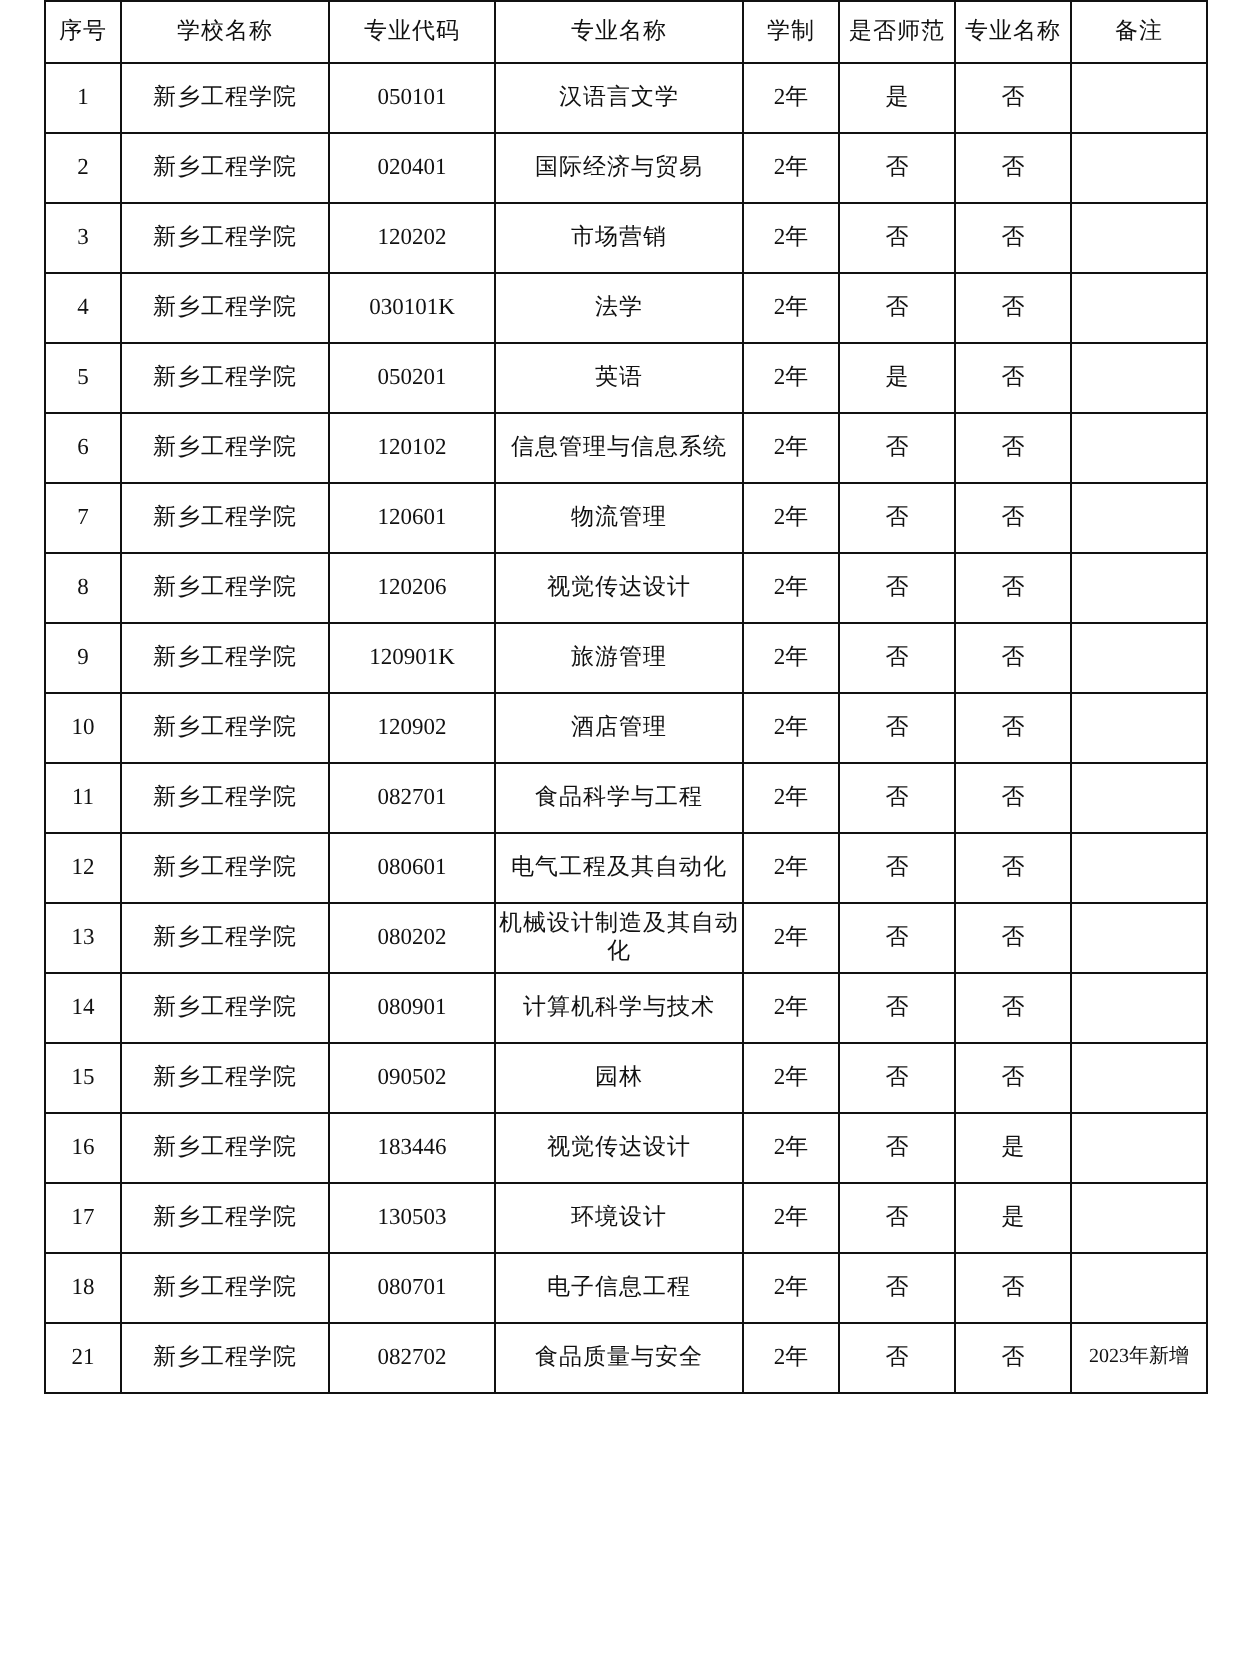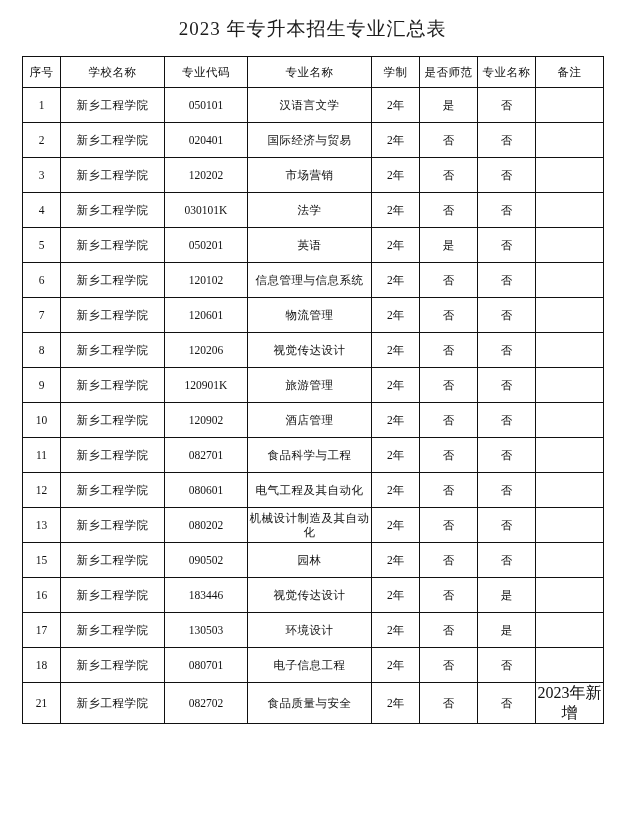--- a/index.html
+++ b/index.html
@@ -63,30 +63,29 @@
   col.c-art    { width: 58px; }
   col.c-remark { width: 68px; }
 
   .cell-name {
     letter-spacing: 0.5px;
   }
   .cell-school {
     letter-spacing: 0.5px;
   }
   .remark-text {
-    font-size: 16px;
+    font-size: 10px;
     letter-spacing: 0;
   }
 </style>
 </head>
 <body>
 
 <div class="page">
 
-  <h1 class="doc-title">2023 年专升本招生专业汇总表</h1>
 
   <table class="major-table">
     <colgroup>
       <col class="c-idx">
         <col class="c-school">
         <col class="c-code">
         <col class="c-name">
       <col class="c-years">
         <col class="c-normal">
         <col class="c-art">
@@ -229,20 +228,30 @@
           <td>13</td>
           <td class="cell-school">新乡工程学院</td>
           <td>080202</td>
           <td class="cell-name">机械设计制造及其自动化</td>
           <td>2年</td>
           <td>否</td>
           <td>否</td>
           <td class="remark-text"></td>
         </tr>
         <tr>
+          <td>14</td>
+          <td class="cell-school">新乡工程学院</td>
+          <td>080901</td>
+          <td class="cell-name">计算机科学与技术</td>
+          <td>2年</td>
+          <td>否</td>
+          <td>否</td>
+          <td class="remark-text"></td>
+        </tr>
+        <tr>
           <td>15</td>
           <td class="cell-school">新乡工程学院</td>
           <td>090502</td>
           <td class="cell-name">园林</td>
           <td>2年</td>
           <td>否</td>
           <td>否</td>
           <td class="remark-text"></td>
         </tr>
         <tr>

